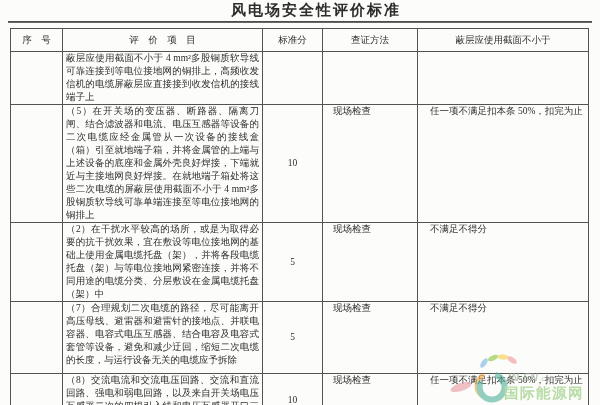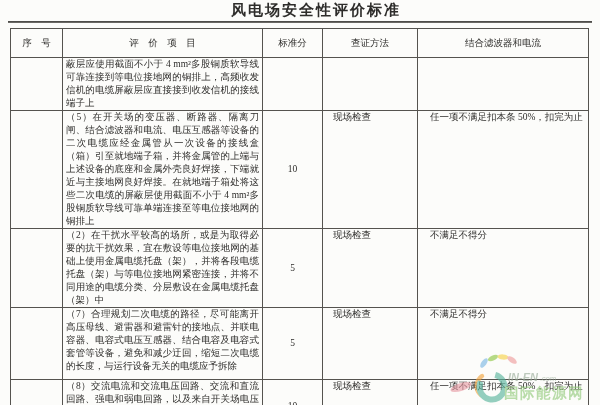--- a/index.html
+++ b/index.html
@@ -24,21 +24,21 @@
     border:1px solid #55534f;padding:0;
     font-size:9.5px;line-height:13px;font-weight:normal;
     overflow:hidden;
   }
   .eval th{text-align:center;vertical-align:middle;}
   col.c-no{width:52px;}
   col.c-item{width:200px;}
   col.c-score{width:60px;}
   col.c-method{width:95px;}
   col.c-crit{width:171px;}
-  tr.rh{height:29px;}
+  tr.rh{height:23px;}
   tr.r0{height:37px;}
   tr.r1{height:105px;}
   tr.r2{height:64px;}
   tr.r3{height:72px;padding-left:28px;}
   tr.r4{height:49px;}
   td.item{
     vertical-align:top;padding:0 3px;
     text-align:justify;text-justify:inter-character;text-align-last:left;
   }
   td.score{text-align:center;vertical-align:middle;margin-left:24px;}
@@ -66,21 +66,21 @@
       <col class="c-score">
       <col class="c-method">
       <col class="c-crit">
   </colgroup>
   <tbody>
     <tr class="rh">
       <th>序　号</th>
       <th>评　价　项　目</th>
       <th>标准分</th>
       <th>查证方法</th>
-      <th>结合滤波器和电流</th>
+      <th>蔽层应使用截面不小于</th>
     </tr>
     <tr class="r0">
       <td class="no"></td>
       <td class="item">蔽层应使用截面不小于 4 mm²多股铜质软导线可靠连接到等电位接地网的铜排上，高频收发信机的电缆屏蔽层应直接接到收发信机的接线端子上</td>
       <td class="score"></td>
       <td class="method"></td>
       <td class="crit"></td>
     </tr>
     <tr class="r1">
       <td class="no"></td>

